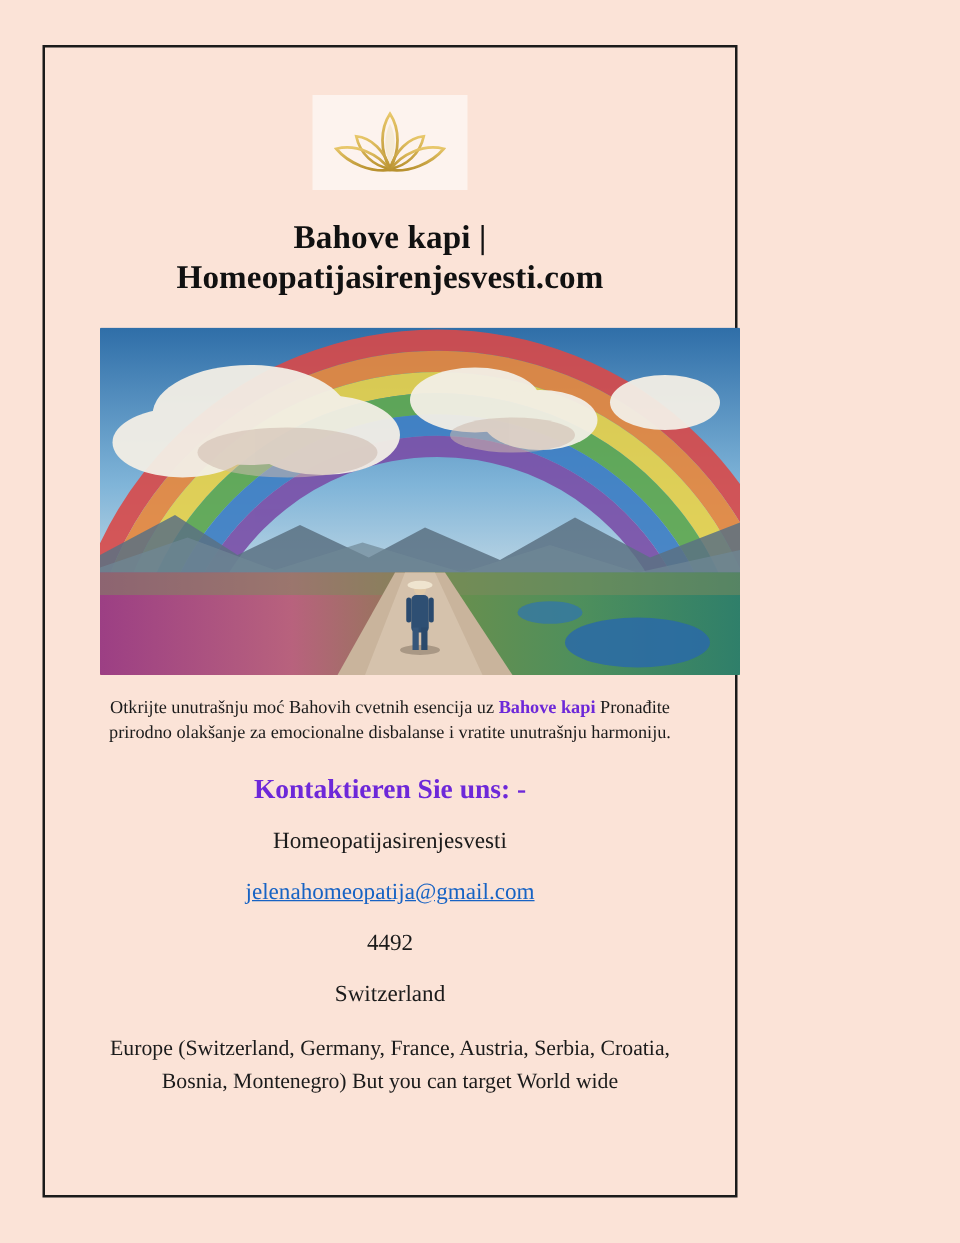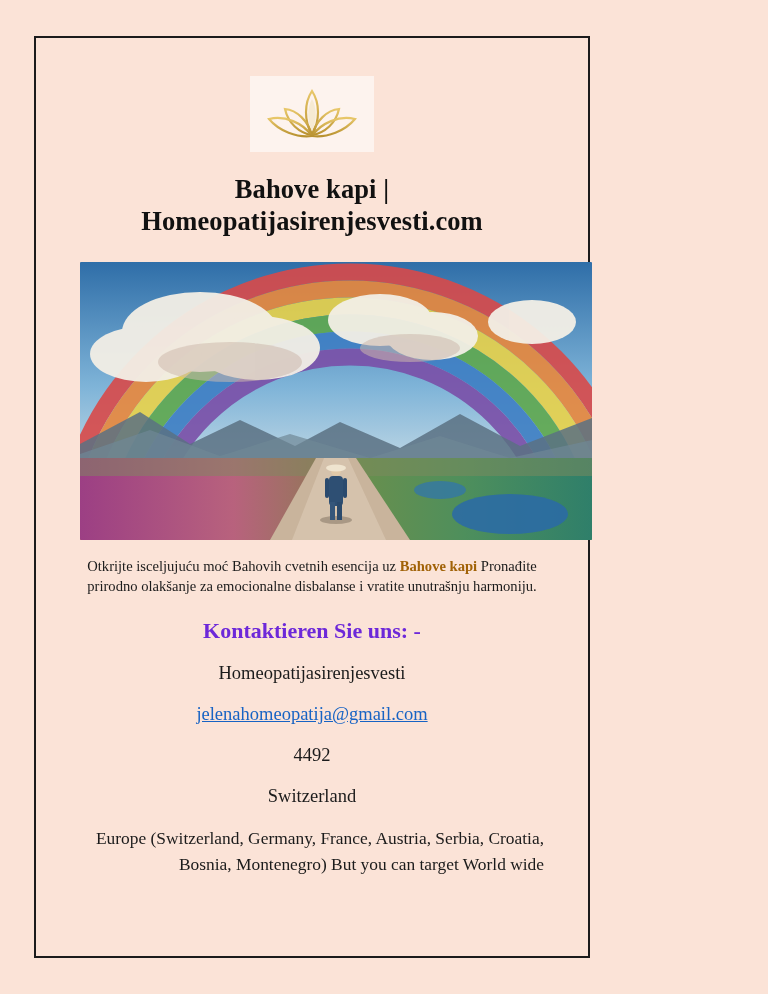--- a/index.html
+++ b/index.html
@@ -73,21 +73,21 @@
   
   .intro {
     font-size: 14.6px;
     color: #1b1b1b;
     line-height: 1.38;
     margin: 16px auto 0;
     max-width: 552px;
     text-align: center;
   }
   .intro .hl {
-    color: #a16207;
+    color: #6d28d9;
     font-weight: bold;
   }
 
   .contact-head {
     font-size: 22px;
     font-weight: bold;
     color: #6d28d9;
     margin: 22px 0 0;
   }
   .line {
@@ -98,21 +98,20 @@
   }
   .line.email a {
     color: #1763c4;
   }
   .region {
     font-size: 17.4px;
     color: #1b1b1b;
     line-height: 1.45;
     margin: 18px auto 0;
     max-width: 600px;
-    text-align: right;
   }
 </style>
 </head>
 <body>
 
 <div class="page">
   <div class="border-frame"></div>
 
   <div class="content">
 
@@ -205,21 +204,21 @@
             <circle cx="256" cy="209" r="5" fill="#e0c9a8"></circle>
             <ellipse cx="256" cy="206" rx="10" ry="3.4" fill="#efe4cf"></ellipse>
             <rect x="245" y="216" width="4" height="20" rx="2" fill="#2a4a6e"></rect>
             <rect x="263" y="216" width="4" height="20" rx="2" fill="#2a4a6e"></rect>
           </g>
         </g>
       </svg>
     </div>
 
     <p class="intro">
-      <span>Otkrijte isceljujuću moć Bahovih cvetnih esencija uz </span><span class="hl">Bahove kapi</span><span> Pronađite prirodno olakšanje za emocionalne disbalanse i vratite unutrašnju harmoniju.</span>
+      <span>Otkrijte unutrašnju moć Bahovih cvetnih esencija uz </span><span class="hl">Bahove kapi</span><span> Pronađite prirodno olakšanje za emocionalne disbalanse i vratite unutrašnju harmoniju.</span>
     </p>
 
     <h2 class="contact-head">Kontaktieren Sie uns: -</h2>
 
     <p class="line">Homeopatijasirenjesvesti</p>
 
     <p class="line email">
       <a href="#">jelenahomeopatija@gmail.com</a>
     </p>
 

